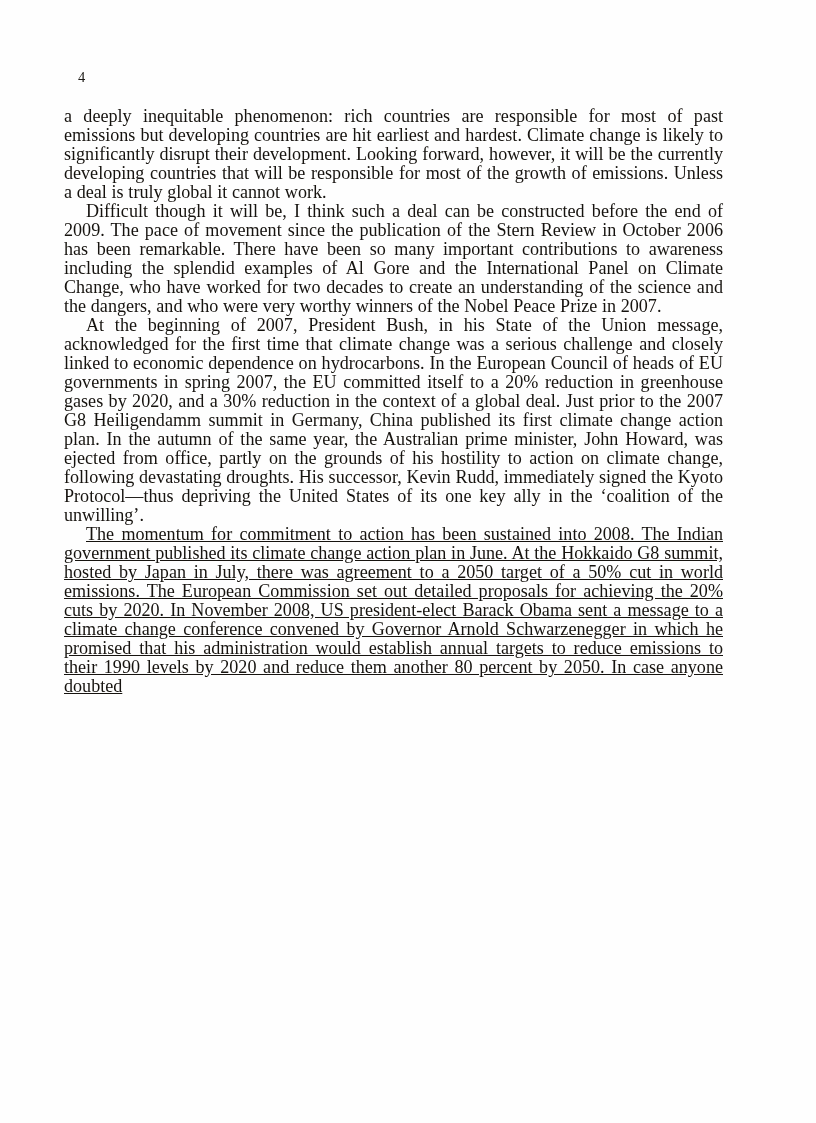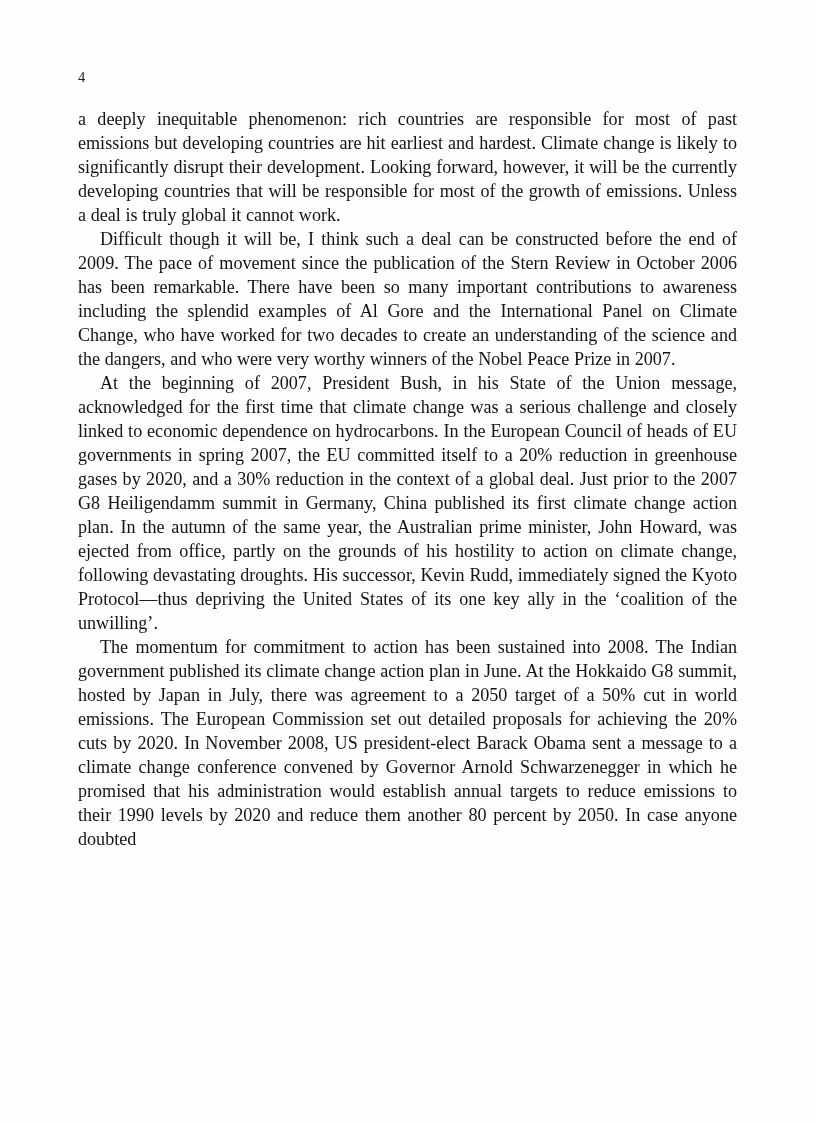--- a/index.html
+++ b/index.html
@@ -53,44 +53,45 @@
     text-indent: 2.25px;
     color: #1d1a16;
     font-variant: small-caps;
     text-transform: uppercase;
     white-space: nowrap;
   }
 
   
   .textblock {
     position: absolute;
-    left: 78px;
+    left: 64px;
     top: 107px;
     width: 659px;
     font-size: 18.1px;
-    line-height: 24px;
+    line-height: 19px;
     text-align: justify;
     text-justify: inter-word;
     font-kerning: normal;
     -webkit-font-feature-settings: "onum" 1, "liga" 1, "kern" 1;
     font-feature-settings: "onum" 1, "liga" 1, "kern" 1;
     font-variant-numeric: oldstyle-nums;
     word-spacing: 0.01em;
     hyphens: manual;
   }
   .textblock p {
     margin: 0;
     text-indent: 0;
   }
   .textblock p + p {
     text-indent: 22px;
   }
   
   .textblock p:last-child {
     text-align: justify;
+    text-decoration: underline;
   }
 </style>
 </head>
 <body style="color: rgb(22, 19, 15);">
 
 <div class="page" style="background: rgb(254, 254, 254);">
 
   <div class="running-head">
     <span class="folio">4</span>
   </div>

